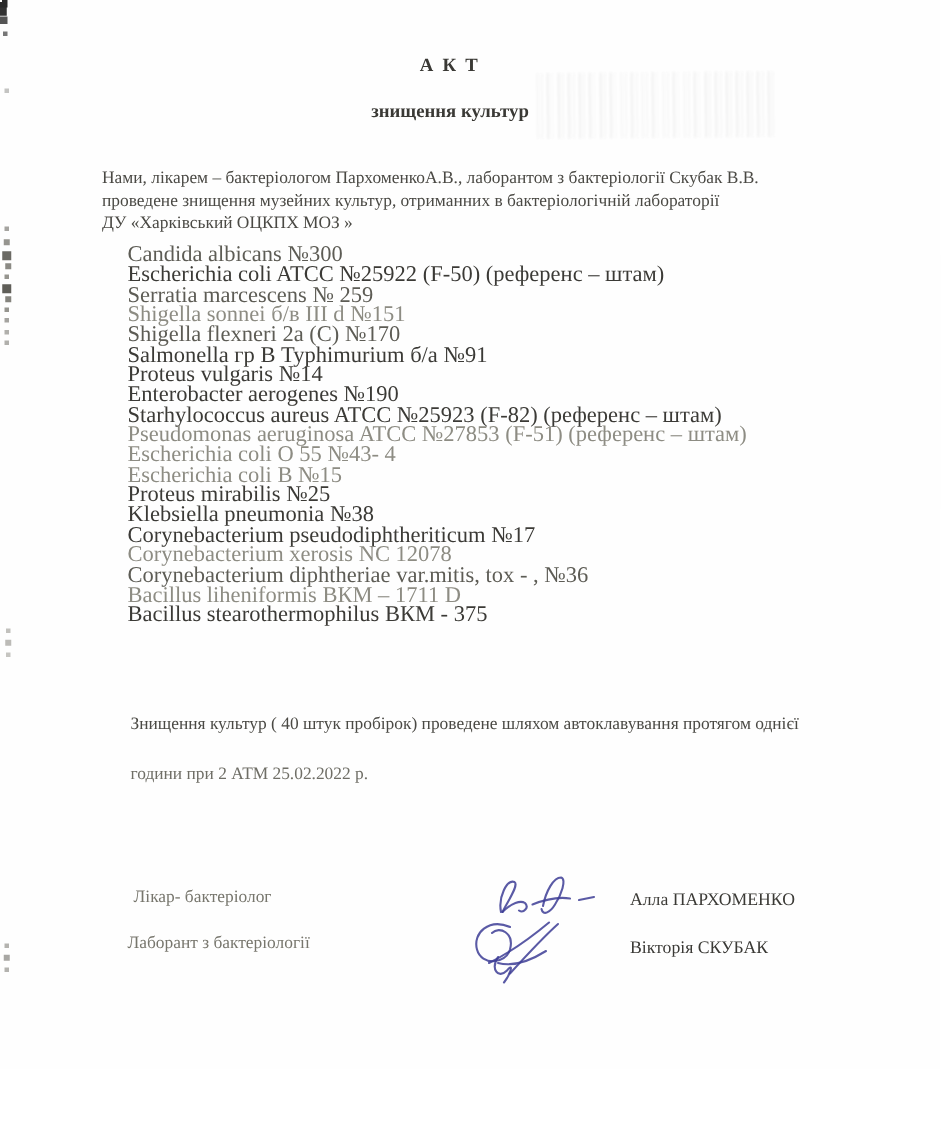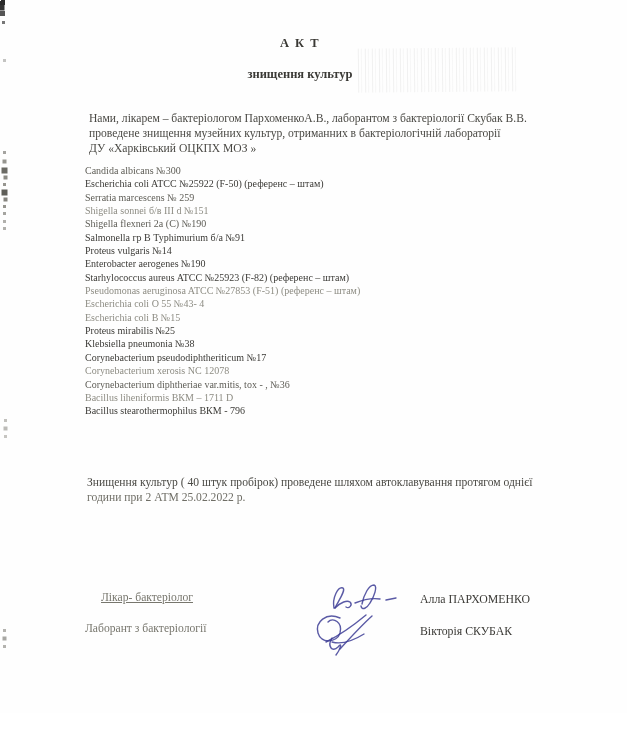--- a/index.html
+++ b/index.html
@@ -43,29 +43,29 @@
       rgba(90,90,88,0.10) 0 1px, rgba(0,0,0,0) 1px 3px,
       rgba(120,120,118,0.07) 3px 4px, rgba(0,0,0,0) 4px 7px);
     filter:blur(0.6px);
     transform:rotate(-0.5deg);
     opacity:0.8;
   }
   
   .title-block{position:absolute;left:0;top:36px;width:600px;text-align:center;}
   .title-line1{font-weight:bold;font-size:12.5px;letter-spacing:1.5px;color:#3a3935;}
   .title-line2{font-weight:bold;font-size:12.5px;margin-top:16px;color:#3a3935;}
-  .intro{position:absolute;left:89px;top:112px;width:480px;font-size:11.6px;line-height:14.8px;color:#4a4944;}
-  .cultures{position:absolute;left:85px;top:164px;width:480px;font-size:10px;}
+  .intro{position:absolute;left:68px;top:112px;width:480px;font-size:11.6px;line-height:14.8px;color:#4a4944;}
+  .cultures{position:absolute;left:85px;top:164px;width:480px;font-size:15px;}
   .culture-line{height:13.35px;line-height:13.35px;white-space:nowrap;}
   .d{color:#3b3a36;}
   .m{color:#5d5c55;}
   .f{color:#8d8c83;}
   .statement{position:absolute;left:87px;top:476px;width:520px;font-size:11.6px;line-height:14.6px;color:#4a4944;}
-  .statement .l2{color:#6f6e66;}
-  .sig-row-1{position:absolute;left:101px;top:591px;font-size:11.6px;color:#77766d;text-decoration:underline;}
+  .statement .l2{color:#6f6e66;margin-top:18px;}
+  .sig-row-1{position:absolute;left:89px;top:591px;font-size:11.6px;color:#77766d;}
   .sig-row-2{position:absolute;left:85px;top:622px;font-size:11.6px;color:#77766d;}
   .name-1{position:absolute;left:420px;top:592px;font-size:11.8px;color:#3b3a36;}
   .name-2{position:absolute;left:420px;top:624px;font-size:11.8px;color:#3b3a36;}
   .sig1{position:absolute;left:322px;top:582px;}
   .sig2{position:absolute;left:310px;top:608px;}
   svg path{fill:none;stroke:#3d3d95;stroke-width:1.4;stroke-linecap:round;opacity:0.85;}
 </style>
 </head>
 <body>
 
@@ -83,35 +83,35 @@
     <div>Нами, лікарем – бактеріологом ПархоменкоА.В., лаборантом з бактеріології Скубак В.В.</div>
     <div>проведене знищення музейних культур, отриманних в бактеріологічній лабораторії</div>
     <div>ДУ «Харківський ОЦКПХ МОЗ »</div>
   </div>
 
   <div class="cultures">
     <div class="culture-line m">Candida albicans №300</div>
     <div class="culture-line d">Escherichia coli ATCC №25922 (F-50) (референс – штам)</div>
     <div class="culture-line m">Serratia marcescens № 259</div>
     <div class="culture-line f">Shigella sonnei б/в III d №151</div>
-    <div class="culture-line m">Shigella flexneri 2a (C) №190</div>
+    <div class="culture-line m">Shigella flexneri 2a (C) №170</div>
     <div class="culture-line d">Salmonella гр В Typhimurium б/а №91</div>
     <div class="culture-line d">Proteus vulgaris №14</div>
     <div class="culture-line d">Enterobacter aerogenes №190</div>
     <div class="culture-line d">Starhylococcus aureus ATCC №25923 (F-82) (референс – штам)</div>
     <div class="culture-line f">Pseudomonas aeruginosa ATCC №27853 (F-51) (референс – штам)</div>
     <div class="culture-line f">Escherichia coli O 55 №43- 4</div>
     <div class="culture-line f">Escherichia coli B №15</div>
     <div class="culture-line d">Proteus mirabilis №25</div>
     <div class="culture-line d">Klebsiella pneumonia №38</div>
     <div class="culture-line d">Corynebacterium pseudodiphtheriticum №17</div>
     <div class="culture-line f">Corynebacterium xerosis NC 12078</div>
     <div class="culture-line m">Corynebacterium diphtheriae var.mitis, tox - , №36</div>
     <div class="culture-line f">Bacillus liheniformis ВКМ – 1711 D</div>
-    <div class="culture-line d">Bacillus stearothermophilus ВКМ - 796</div>
+    <div class="culture-line d">Bacillus stearothermophilus ВКМ - 375</div>
   </div>
 
   <div class="statement">
     <div class="l1">Знищення культур ( 40 штук пробірок) проведене шляхом автоклавування протягом однієї</div>
     <div class="l2">години при 2 АТМ 25.02.2022 р.</div>
   </div>
 
   <div class="sig-row-1">Лікар- бактеріолог</div>
   <div class="sig-row-2">Лаборант з бактеріології</div>
 

